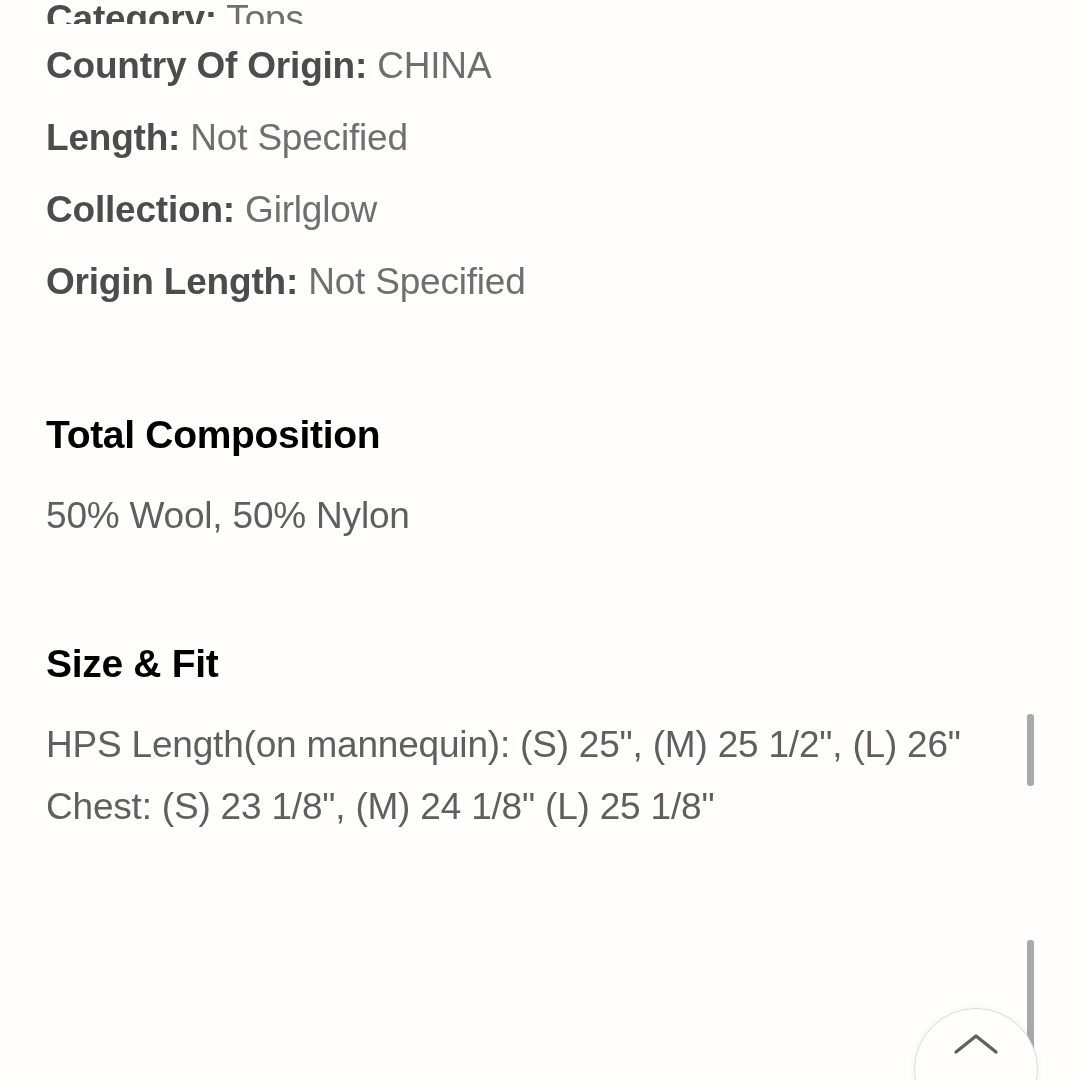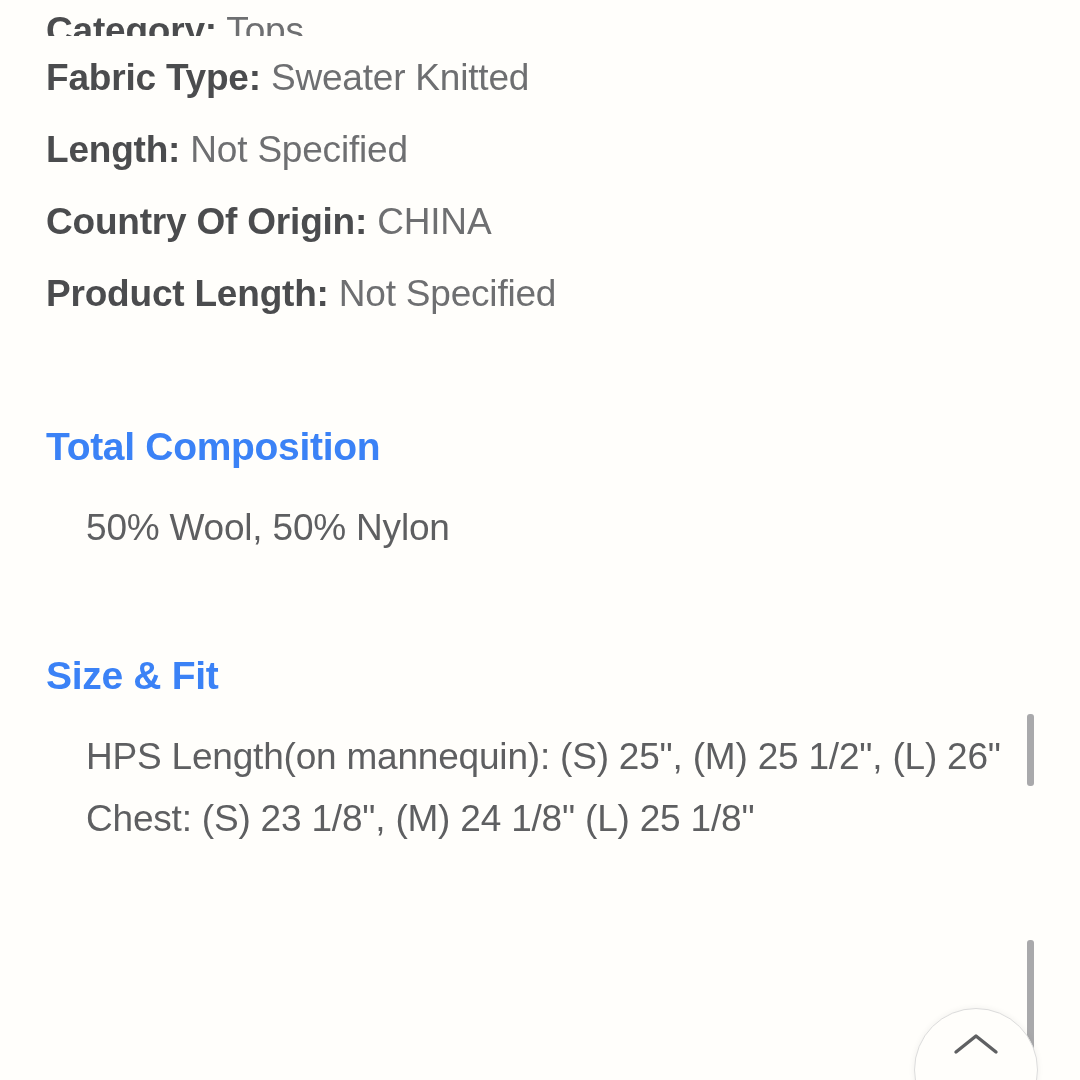--- a/index.html
+++ b/index.html
@@ -12,21 +12,21 @@
     background: #fffefb;
     font-family: "Liberation Sans", sans-serif;
     color: #58595b;
     overflow: hidden;
     position: relative;
   }
 
   .page {
     position: absolute;
     inset: 0;
-    padding: 12px 46px;
+    padding: 0 46px;
     box-sizing: border-box;
   }
 
   
   .attr-list {
     margin: 0;
     padding: 0;
     list-style: none;
   }
   .attr-row {
@@ -52,31 +52,30 @@
     top: -6px;
   }
 
   
   .section {
     margin-top: 0;
   }
   .section-title {
     font-size: 39px;
     font-weight: 700;
-    color: #3b82f6;
+    color: #000000;
     letter-spacing: -0.3px;
     line-height: 1.1;
   }
   .section-body {
     font-size: 37px;
     font-weight: 400;
     color: #5e5f61;
     line-height: 62px;
     letter-spacing: -0.2px;
-    margin-left: 40px;
   }
 
   .gap-lg { height: 96px; }
   .gap-sm { height: 28px; }
 
   
   .scroll-mark {
     position: absolute;
     right: 46px;
     width: 7px;
@@ -112,33 +111,33 @@
 <body>
 
 <div class="page">
 
   <ul class="attr-list">
     <li class="attr-row clipped">
       <span class="k">Category:</span>
       <span class="v">Tops</span>
     </li>
     <li class="attr-row">
-      <span class="k">Fabric Type:</span>
-      <span class="v">Sweater Knitted</span>
+      <span class="k">Country Of Origin:</span>
+      <span class="v">CHINA</span>
     </li>
     <li class="attr-row">
       <span class="k">Length:</span>
       <span class="v">Not Specified</span>
     </li>
     <li class="attr-row">
-      <span class="k">Country Of Origin:</span>
-      <span class="v">CHINA</span>
+      <span class="k">Collection:</span>
+      <span class="v">Girlglow</span>
     </li>
     <li class="attr-row">
-      <span class="k">Product Length:</span>
+      <span class="k">Origin Length:</span>
       <span class="v">Not Specified</span>
     </li>
   </ul>
 
   <div class="gap-lg"></div>
 
   <div class="section">
     <div class="section-title">Total Composition</div>
     <div class="gap-sm"></div>
     <div class="section-body">50% Wool, 50% Nylon</div>

